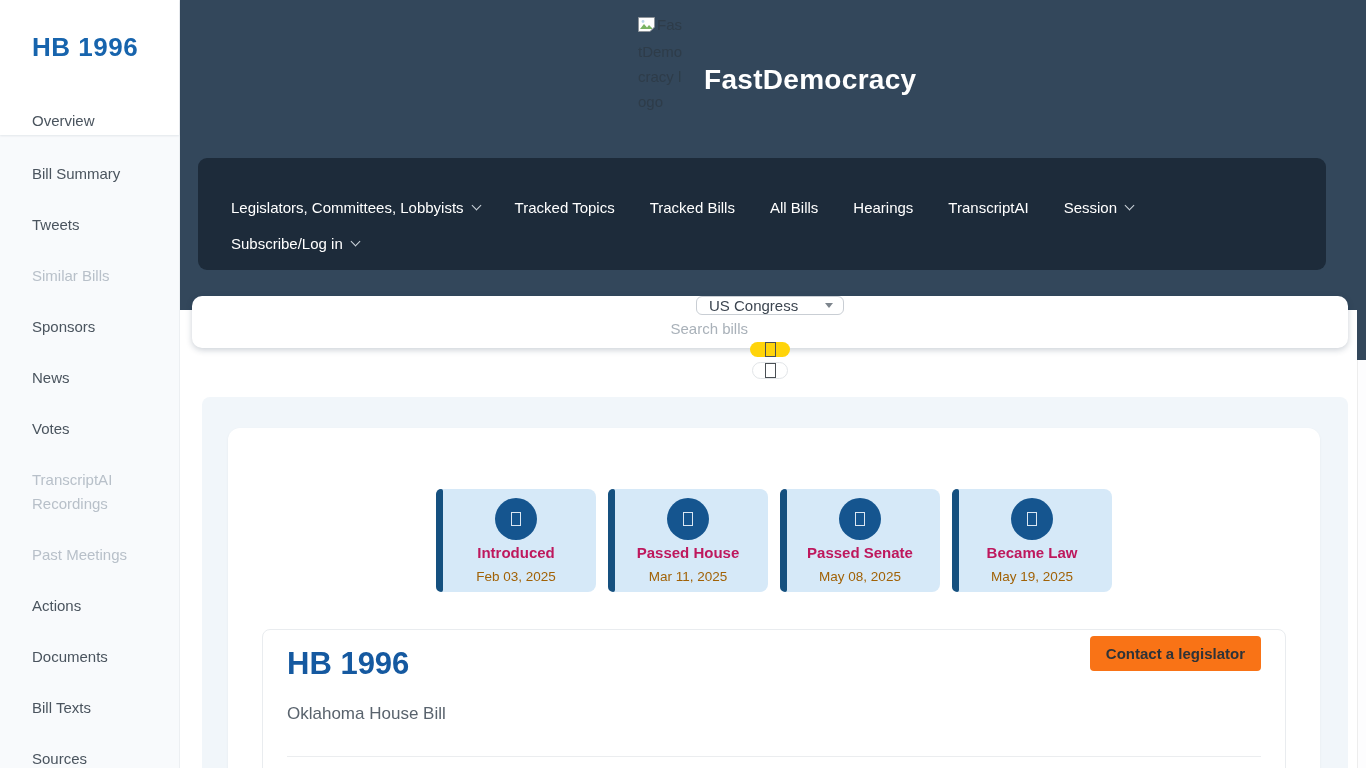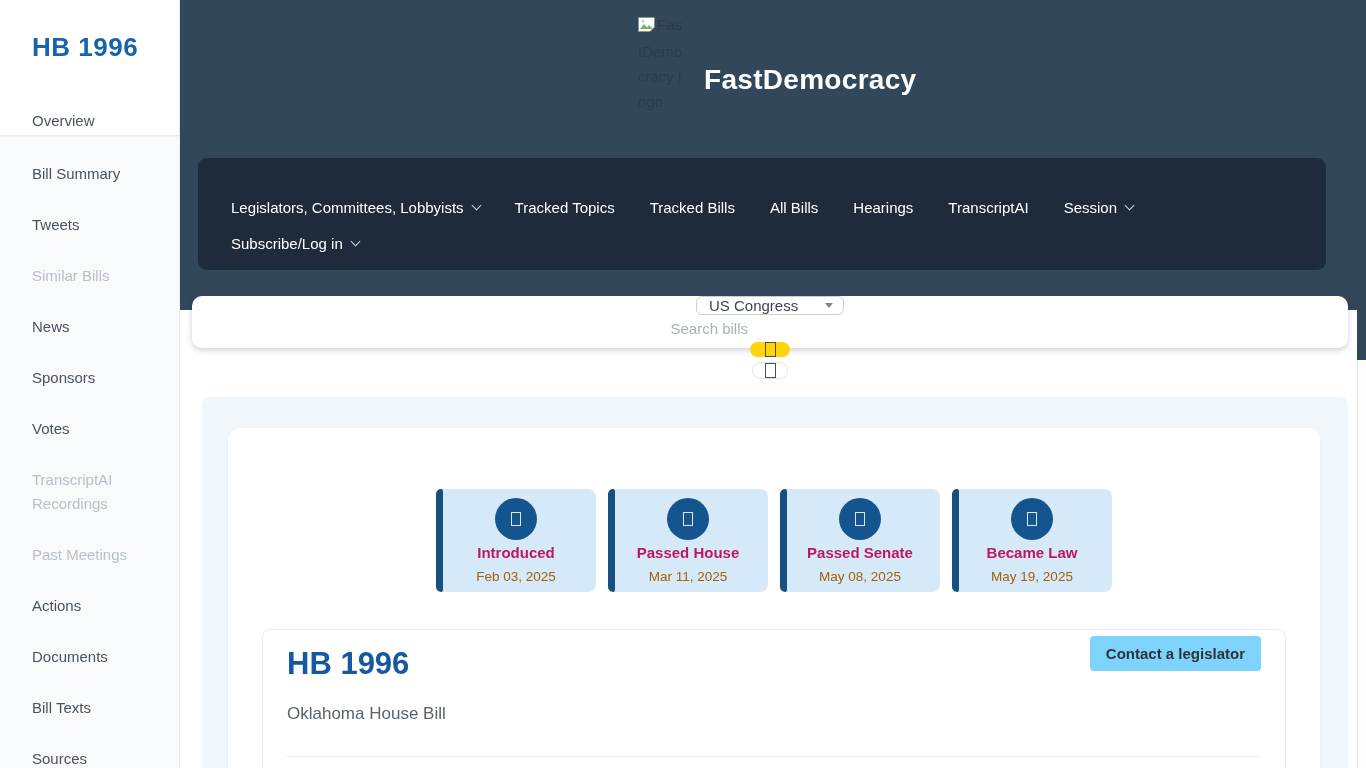--- a/index.html
+++ b/index.html
@@ -54,21 +54,21 @@
   .ms-card { position:relative; width:160px; height:103px; background:#d6e9f8; border-radius:8px; text-align:center; }
   .ms-accent { position:absolute; left:0; top:0; width:7px; height:103px; background:#15507f; border-radius:8px 3px 3px 8px; }
   .ms-circle { width:42px; height:42px; border-radius:50%; background:#15558f; margin:9px auto 4px; display:flex; align-items:center; justify-content:center; }
   .ms-label { font-size:15px; font-weight:bold; color:#be185d; }
   .ms-date { font-size:13.5px; color:#a16207; margin-top:8px; }
 
   .bill-card { position:relative; margin:37px 34px 0; border:1px solid #e9ecef; border-radius:8px; padding:16px 24px 60px; }
   .bill-number { font-size:31px; font-weight:bold; color:#1559a0; }
   .bill-type { margin-top:22px; font-size:17px; color:#59636d; }
   .bill-divider { margin-top:32px; border-top:1px solid #ebedef; }
-  .contact-btn { position:absolute; right:24px; top:6px; background:#7dd3fc; border:none; border-radius:4px; padding:9px 16px; font-size:15px; font-weight:bold; color:#2e3338; cursor:pointer; font-family:"Liberation Sans","DejaVu Sans",sans-serif; }
+  .contact-btn { position:absolute; right:24px; top:6px; background:#f97316; border:none; border-radius:4px; padding:9px 16px; font-size:15px; font-weight:bold; color:#2e3338; cursor:pointer; font-family:"Liberation Sans","DejaVu Sans",sans-serif; }
 </style>
 </head>
 <body>
 
 <div class="screen">
 
   <div class="sidebar">
     <div class="side-head">
       <div class="side-title">HB 1996</div>
       <div class="side-overview">
@@ -79,24 +79,24 @@
       <div class="side-item">
           <span>Bill Summary</span>
         </div>
       <div class="side-item">
           <span>Tweets</span>
         </div>
       <div class="side-item disabled">
           <span>Similar Bills</span>
         </div>
       <div class="side-item">
+          <span>Sponsors</span>
+        </div>
+      <div class="side-item">
           <span>News</span>
-        </div>
-      <div class="side-item">
-          <span>Sponsors</span>
         </div>
       <div class="side-item">
           <span>Votes</span>
         </div>
       <div class="side-item two-line disabled">
           <span>TranscriptAI Recordings</span>
         </div>
       <div class="side-item disabled">
           <span>Past Meetings</span>
         </div>

